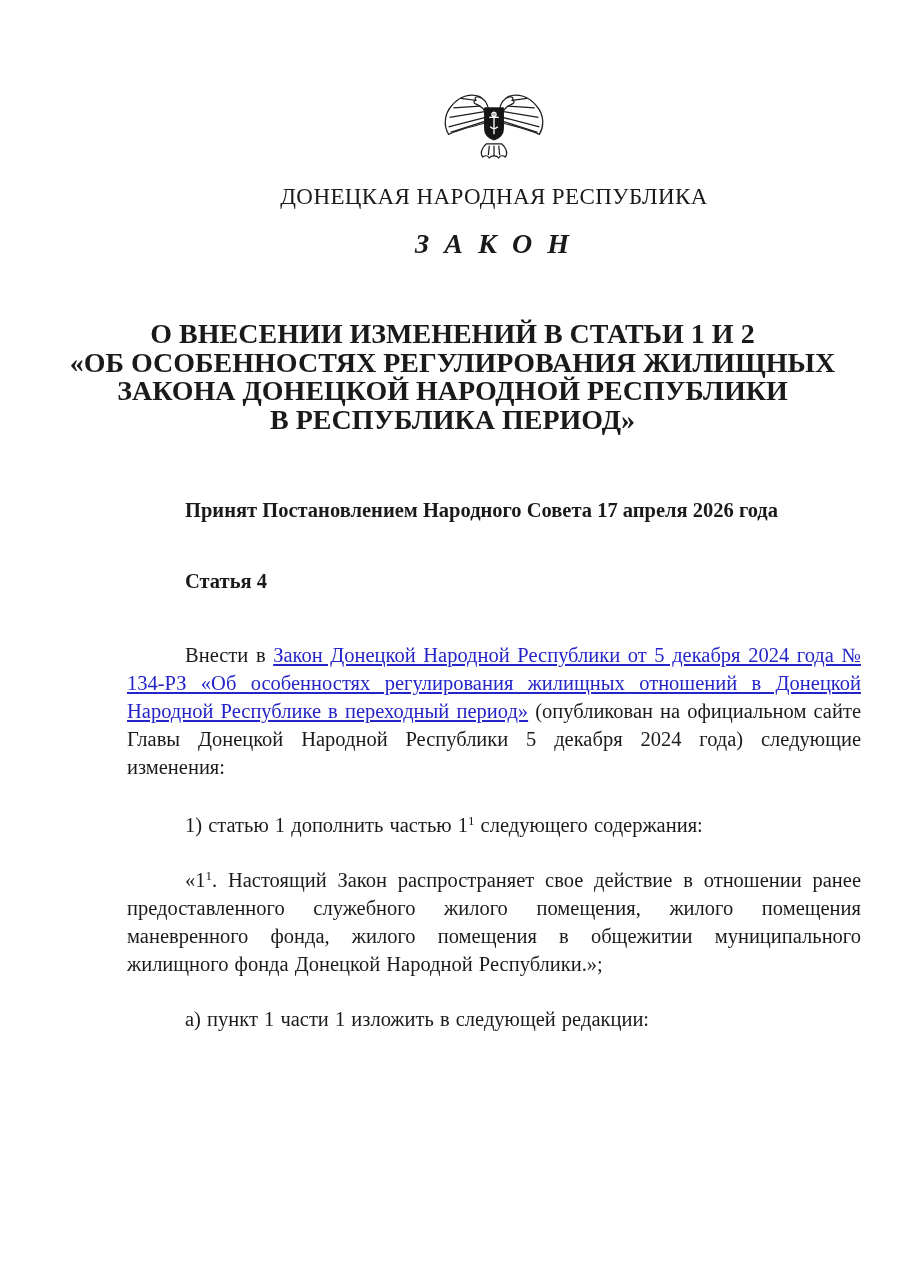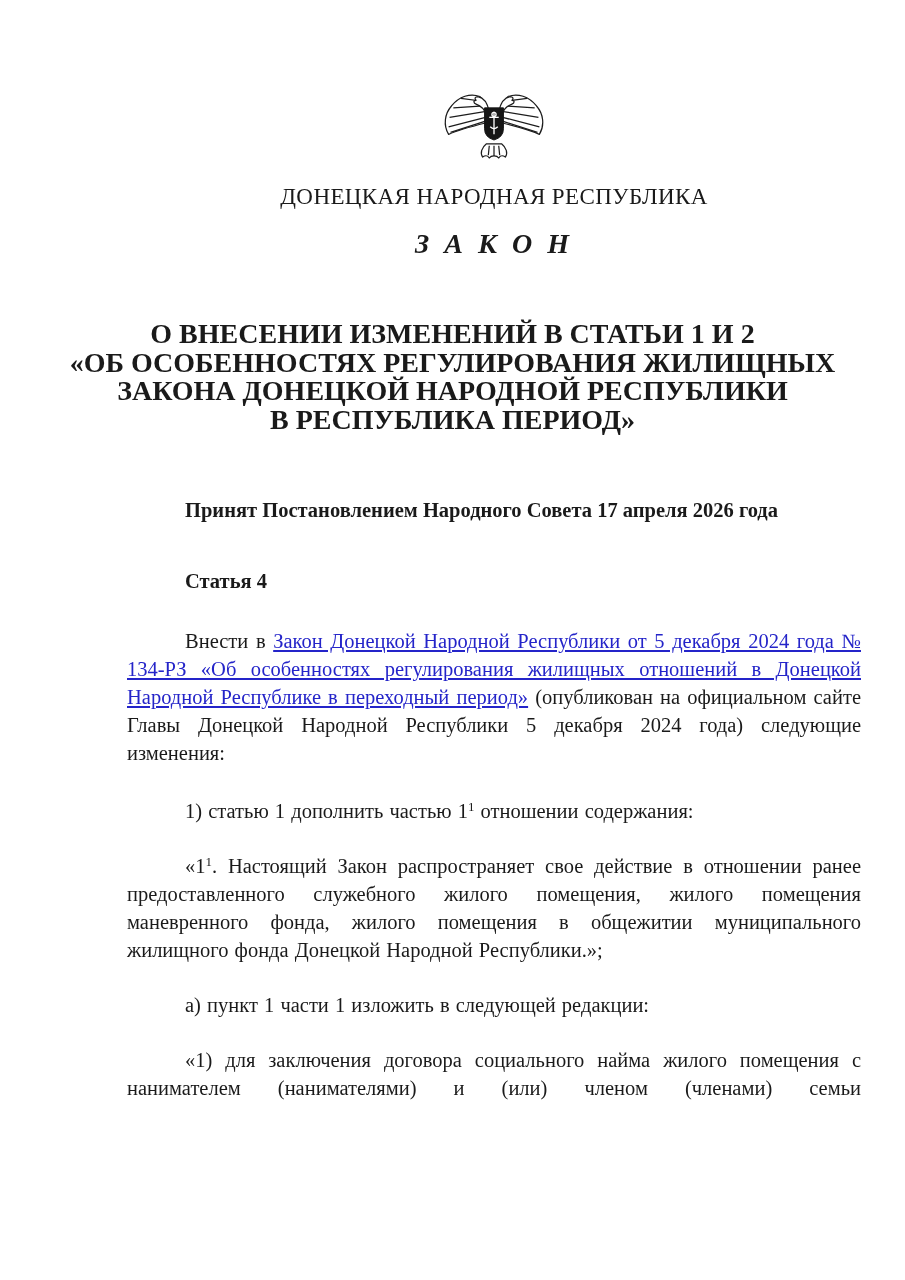--- a/index.html
+++ b/index.html
@@ -58,21 +58,21 @@
   .article-heading {
     margin-top: 43px;
     font-weight: bold;
     text-indent: 58px;
   }
   .body-p {
     text-align: justify;
     text-indent: 58px;
     word-spacing: 1px;
   }
-  .mt-intro { margin-top: 32px; }
+  .mt-intro { margin-top: 46px; }
   .mt-item  { margin-top: 30px; }
   .mt-std   { margin-top: 27px; }
   .justify-last { text-align-last: justify; }
   .doc-link {
     color: #2424c9;
     text-decoration: underline;
     text-decoration-color: #2424c9;
     cursor: pointer;
   }
   sup {
@@ -128,22 +128,21 @@
 </div>
 
 <div class="content">
 
   <p class="adopted">Принят Постановлением Народного Совета 17 апреля 2026 года</p>
 
   <p class="article-heading">Статья 4</p>
 
   <p class="body-p mt-intro"><span>Внести в </span><a class="doc-link">Закон Донецкой Народной Республики от 5 декабря 2024 года № 134-РЗ «Об особенностях регулирования жилищных отношений в Донецкой Народной Республике в переходный период»</a><span> (опубликован на официальном сайте Главы Донецкой Народной Республики 5 декабря 2024 года) следующие изменения:</span></p>
 
-  <p class="body-p mt-item"><span>1) статью 1 дополнить частью 1</span><sup>1</sup><span> отношении содержания:</span></p>
+  <p class="body-p mt-item"><span>1) статью 1 дополнить частью 1</span><sup>1</sup><span> следующего содержания:</span></p>
 
   <p class="body-p mt-std"><span>«1</span><sup>1</sup><span>. Настоящий Закон распространяет свое действие в отношении ранее предоставленного служебного жилого помещения, жилого помещения маневренного фонда, жилого помещения в общежитии муниципального жилищного фонда Донецкой Народной Республики.»;</span></p>
 
 
   <p class="body-p mt-std">а) пункт 1 части 1 изложить в следующей редакции:</p>
 
-  <p class="body-p mt-std justify-last">«1) для заключения договора социального найма жилого помещения с нанимателем (нанимателями) и (или) членом (членами) семьи</p>
 
 </div>
 
 </body></html>

